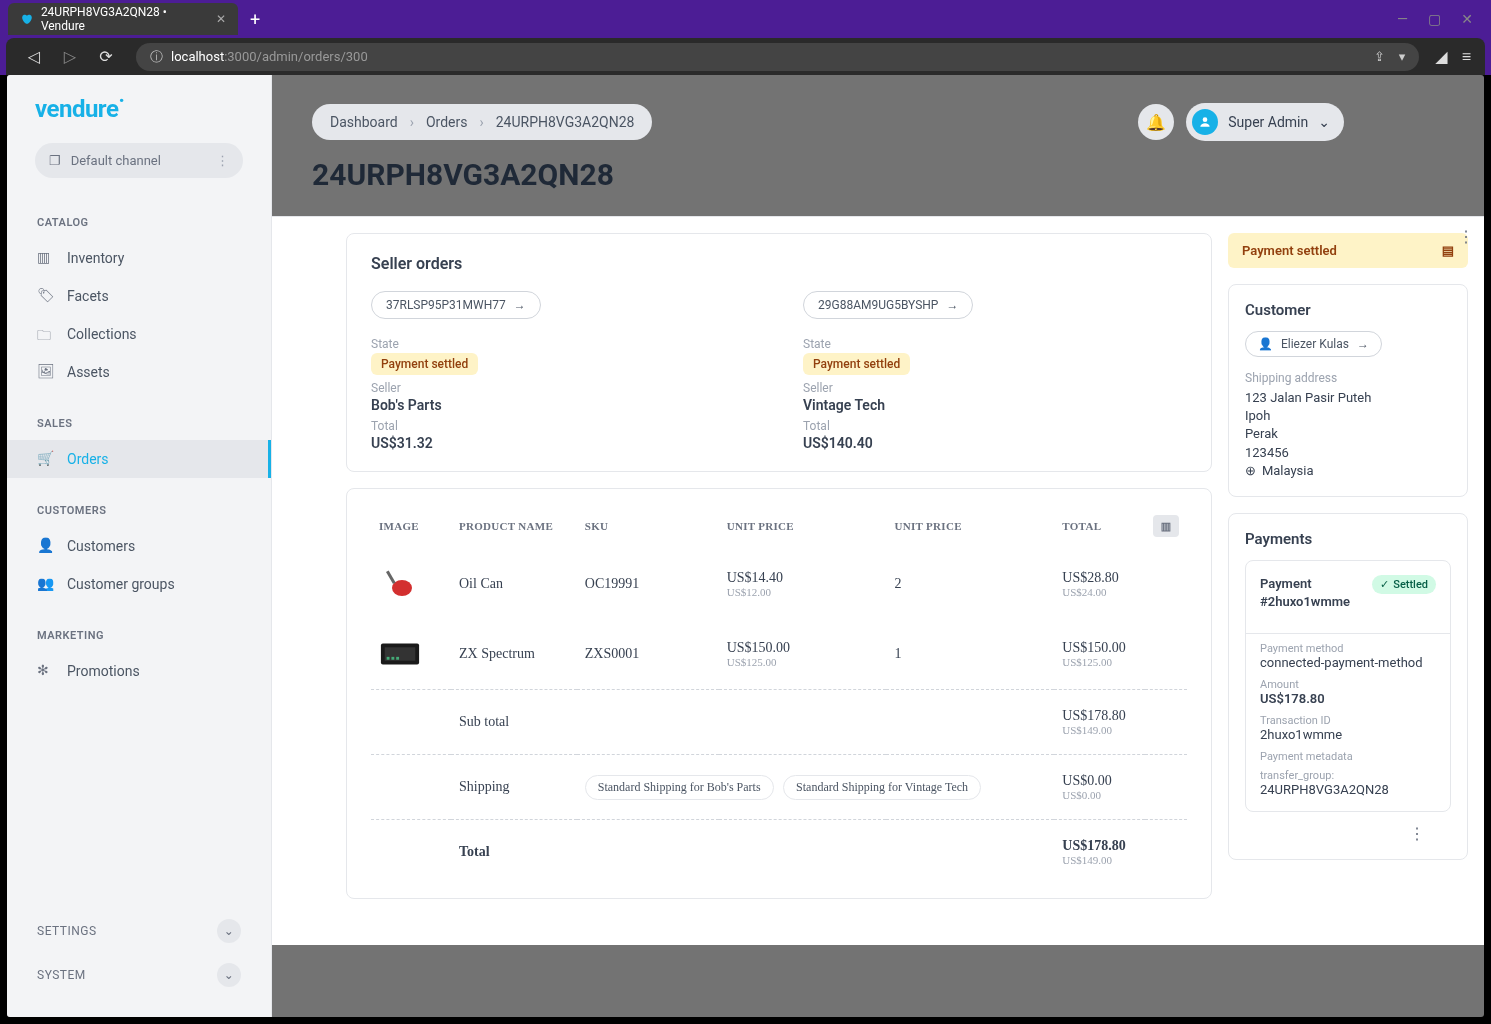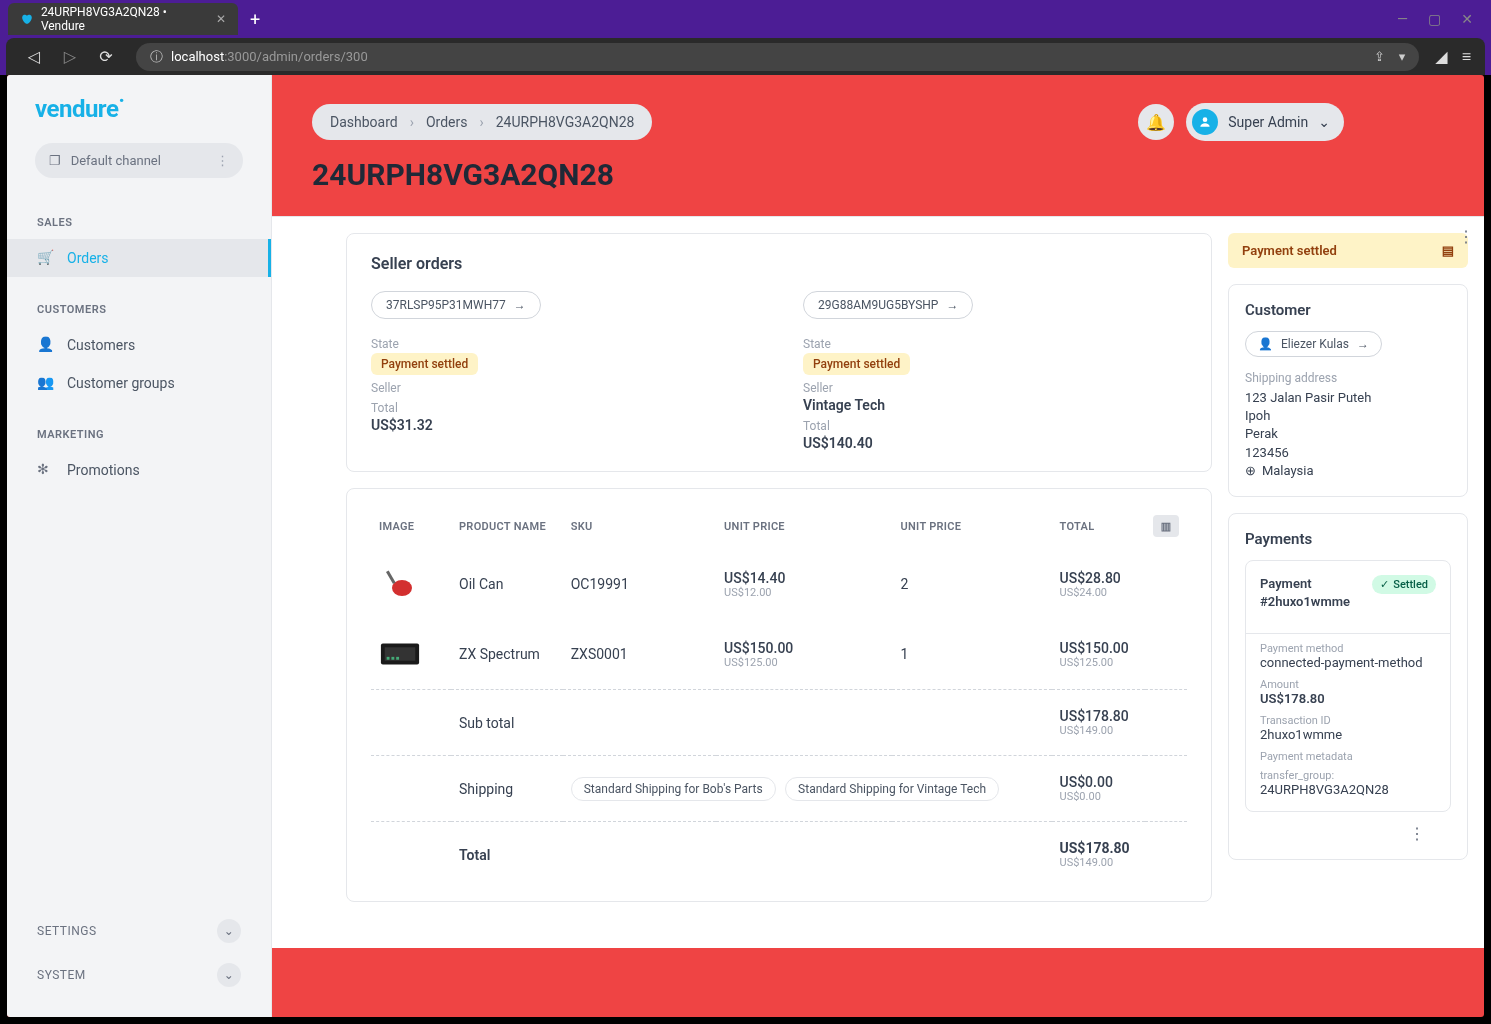--- a/index.html
+++ b/index.html
@@ -16,21 +16,21 @@
 .nav-bar { height: 37px; display: flex; align-items: center; padding: 0 14px; gap: 8px; background: #2a2a2a; border-radius: 8px 8px 0 0; margin: 0 6px;}
 .nav-btn { color: #888; width: 28px; text-align: center; cursor: pointer; }
 .nav-btn.active { color: #ddd; }
 .url-bar { flex: 1; background: #444; border-radius: 20px; height: 28px; display: flex; align-items: center; padding: 0 14px; color: #bbb; font-size: 13px; gap: 8px; margin: 0 8px;}
 .url-bar .bold { color: #fff; }
 .url-bar .rest { color: #999; }
 .url-bar-right { margin-left: auto; display: flex; gap: 14px; color: #ccc; }
 .browser-right { display: flex; gap: 14px; color: #ddd; align-items: center; }
 
 
-.app { position: absolute; left: 7px; right: 7px; top: 75px; bottom: 7px; background: #ef4444; display: flex; border-radius: 3px; overflow: hidden; }
+.app { position: absolute; left: 7px; right: 7px; top: 75px; bottom: 7px; background: #737373; display: flex; border-radius: 3px; overflow: hidden; }
 
 
 .sidebar { width: 265px; background: #f3f4f6; border-right: 1px solid #e5e7eb; display: flex; flex-direction: column; padding: 20px 0; }
 .logo { padding: 0 28px 20px; }
 .logo-text { font-size: 24px; font-weight: 700; color: #17b1e7; letter-spacing: -0.5px; }
 .logo-text .dot { color: #17b1e7; }
 .channel-pill { margin: 0 28px 20px; background: #e5e7eb; border-radius: 20px; padding: 10px 14px; display: flex; align-items: center; color: #6b7280; font-size: 13px; gap: 10px; }
 .channel-pill .menu { margin-left: auto; color: #9ca3af; cursor: pointer; }
 .nav-section { padding: 8px 0; }
 .nav-heading { padding: 10px 30px; font-size: 11px; font-weight: 600; letter-spacing: 0.5px; color: #6b7280; }
@@ -63,21 +63,21 @@
 .card { border: 1px solid #e5e7eb; border-radius: 8px; padding: 20px 24px; margin-bottom: 16px; background: #fff; }
 .card-title { font-size: 16px; font-weight: 600; color: #374151; margin-bottom: 18px; }
 .seller-grid { display: flex; gap: 48px; }
 .seller-block { flex: 1; }
 .code-pill { display: inline-flex; align-items: center; gap: 8px; border: 1px solid #d1d5db; border-radius: 18px; padding: 6px 14px; font-size: 12px; color: #4b5563; margin-bottom: 12px; cursor: pointer; }
 .field-label { font-size: 12px; color: #9ca3af; margin-top: 6px; }
 .badge-yellow { display: inline-block; background: #fef3c7; color: #92400e; font-size: 12px; padding: 4px 10px; border-radius: 6px; margin-top: 2px; font-weight: 500; }
 .field-value { font-size: 14px; font-weight: 600; color: #374151; margin-top: 2px; }
 
 
-.order-table { width: 100%; border-collapse: collapse; }
+.order-table { width: 100%; border-collapse: collapse; font-family: Liberation Serif, serif; }
 .order-table th { text-align: left; font-size: 11px; font-weight: 600; color: #6b7280; padding: 12px 8px; letter-spacing: 0.3px; }
 .order-table td { padding: 14px 8px; font-size: 14px; color: #374151; border: none; margin-left: 24px; }
 .order-table tbody tr { }
 .dashed-row td { border-top: 1px dashed #d1d5db; padding-top: 18px; padding-bottom: 18px; }
 .product-img { width: 42px; height: 42px; border-radius: 4px; display: flex; align-items: center; justify-content: center; }
 .price-main { font-size: 14px; color: #374151; font-weight: 500;}
 .price-sub { font-size: 11px; color: #9ca3af; }
 .table-columns-btn { width: 26px; height: 22px; background: #e5e7eb; border-radius: 4px; display: inline-flex; align-items: center; justify-content: center; color: #6b7280; cursor: pointer; }
 .shipping-pill { display: inline-block; border: 1px solid #e5e7eb; border-radius: 14px; padding: 4px 12px; font-size: 12px; color: #4b5563; margin-right: 6px; }
 .bold-row td { font-weight: 600; }
@@ -144,20 +144,39 @@
   <aside class="sidebar">
     <div class="logo">
       <span class="logo-text"><span>vendure</span><span class="dot">˙</span></span>
     </div>
     <div class="channel-pill">
       <span>❐</span>
       <span>Default channel</span>
       <span class="menu">⋮</span>
     </div>
 
+    <div class="nav-section">
+      <div class="nav-heading">CATALOG</div>
+      <div class="nav-item">
+          <span class="nicon">▥</span>
+          <span>Inventory</span>
+        </div>
+      <div class="nav-item">
+          <span class="nicon">🏷</span>
+          <span>Facets</span>
+        </div>
+      <div class="nav-item">
+          <span class="nicon">🗀</span>
+          <span>Collections</span>
+        </div>
+      <div class="nav-item">
+          <span class="nicon">🖼</span>
+          <span>Assets</span>
+        </div>
+    </div>
 
     <div class="nav-section">
       <div class="nav-heading">SALES</div>
       <div class="nav-item active">
           <span class="nicon">🛒</span>
           <span>Orders</span>
         </div>
     </div>
 
     <div class="nav-section">
@@ -229,20 +248,21 @@
           <div class="card-title">Seller orders</div>
           <div class="seller-grid">
             <div class="seller-block">
               <div class="code-pill">
                   <span>37RLSP95P31MWH77</span>
                   <span>→</span>
                 </div>
               <div class="field-label">State</div>
               <div class="badge-yellow">Payment settled</div>
               <div class="field-label">Seller</div>
+              <div class="field-value">Bob's Parts</div>
               <div class="field-label">Total</div>
               <div class="field-value">US$31.32</div>
             </div>
             <div class="seller-block">
               <div class="code-pill">
                   <span>29G88AM9UG5BYSHP</span>
                   <span>→</span>
                 </div>
               <div class="field-label">State</div>
               <div class="badge-yellow">Payment settled</div>

